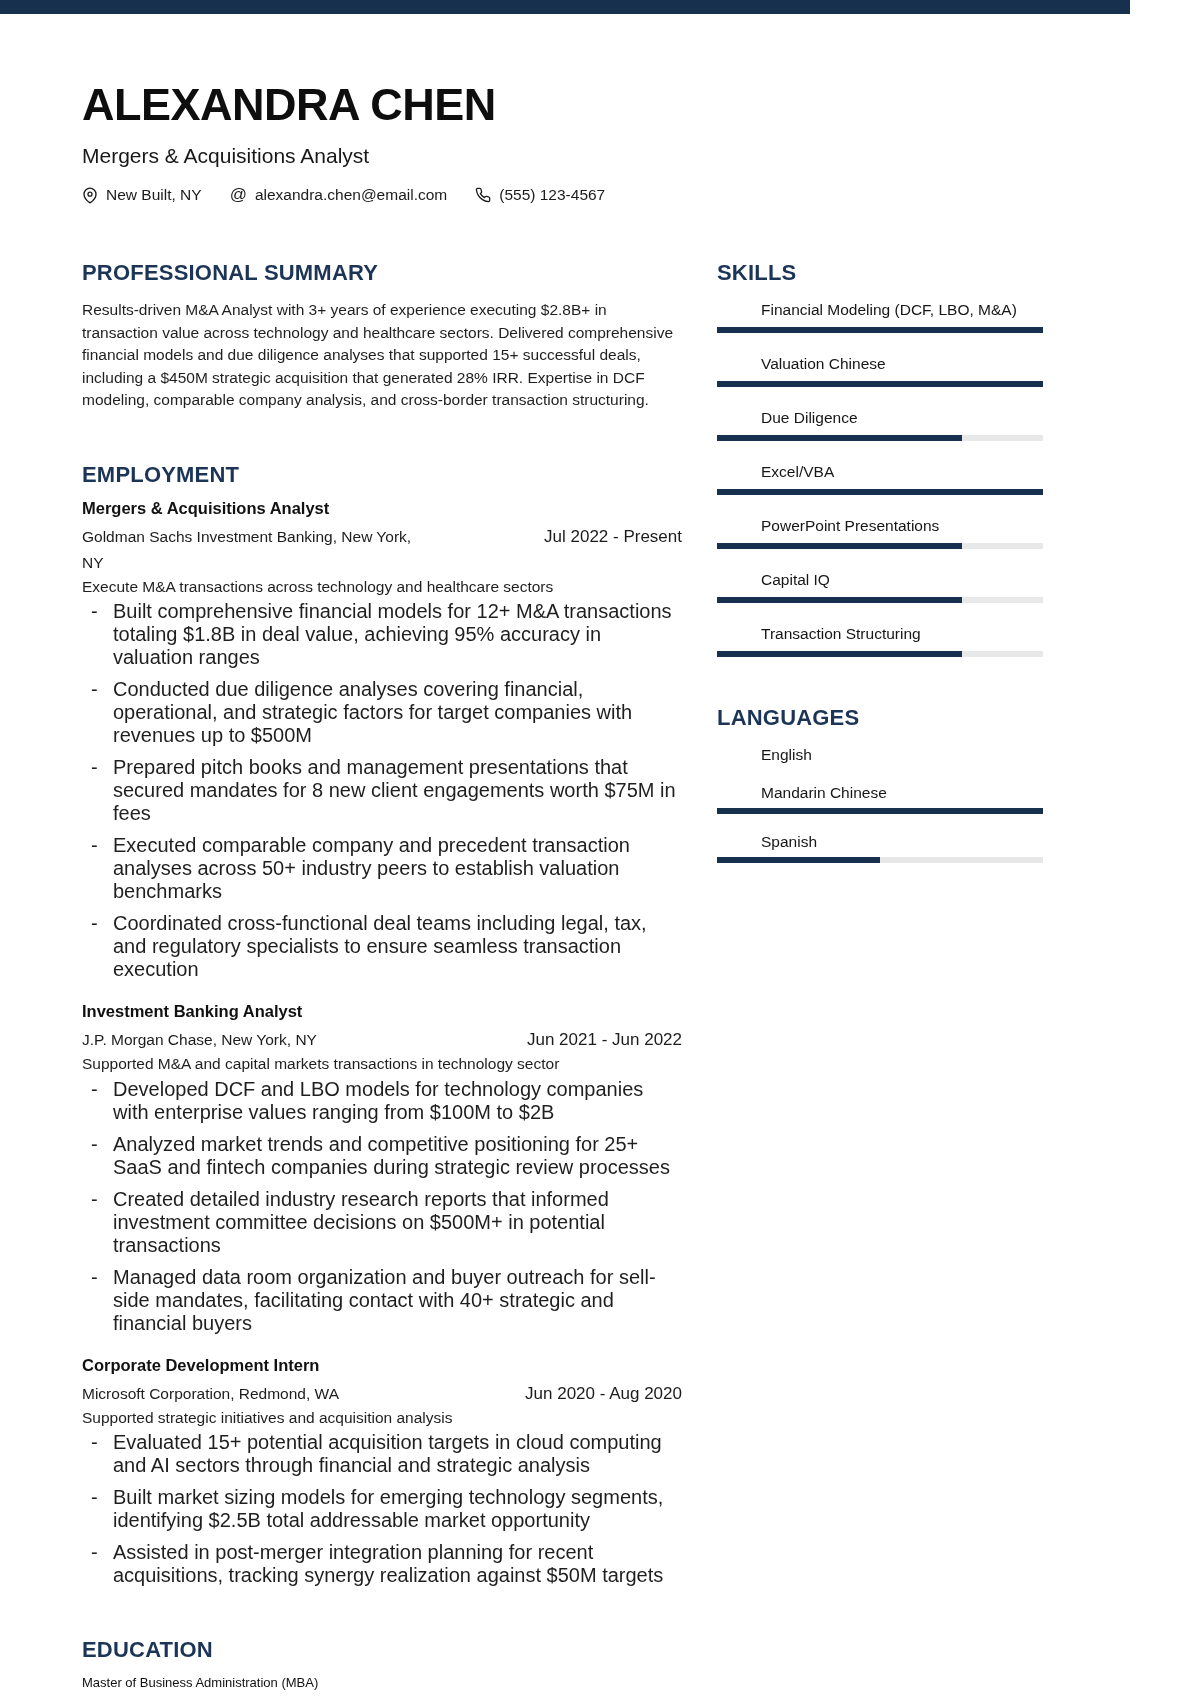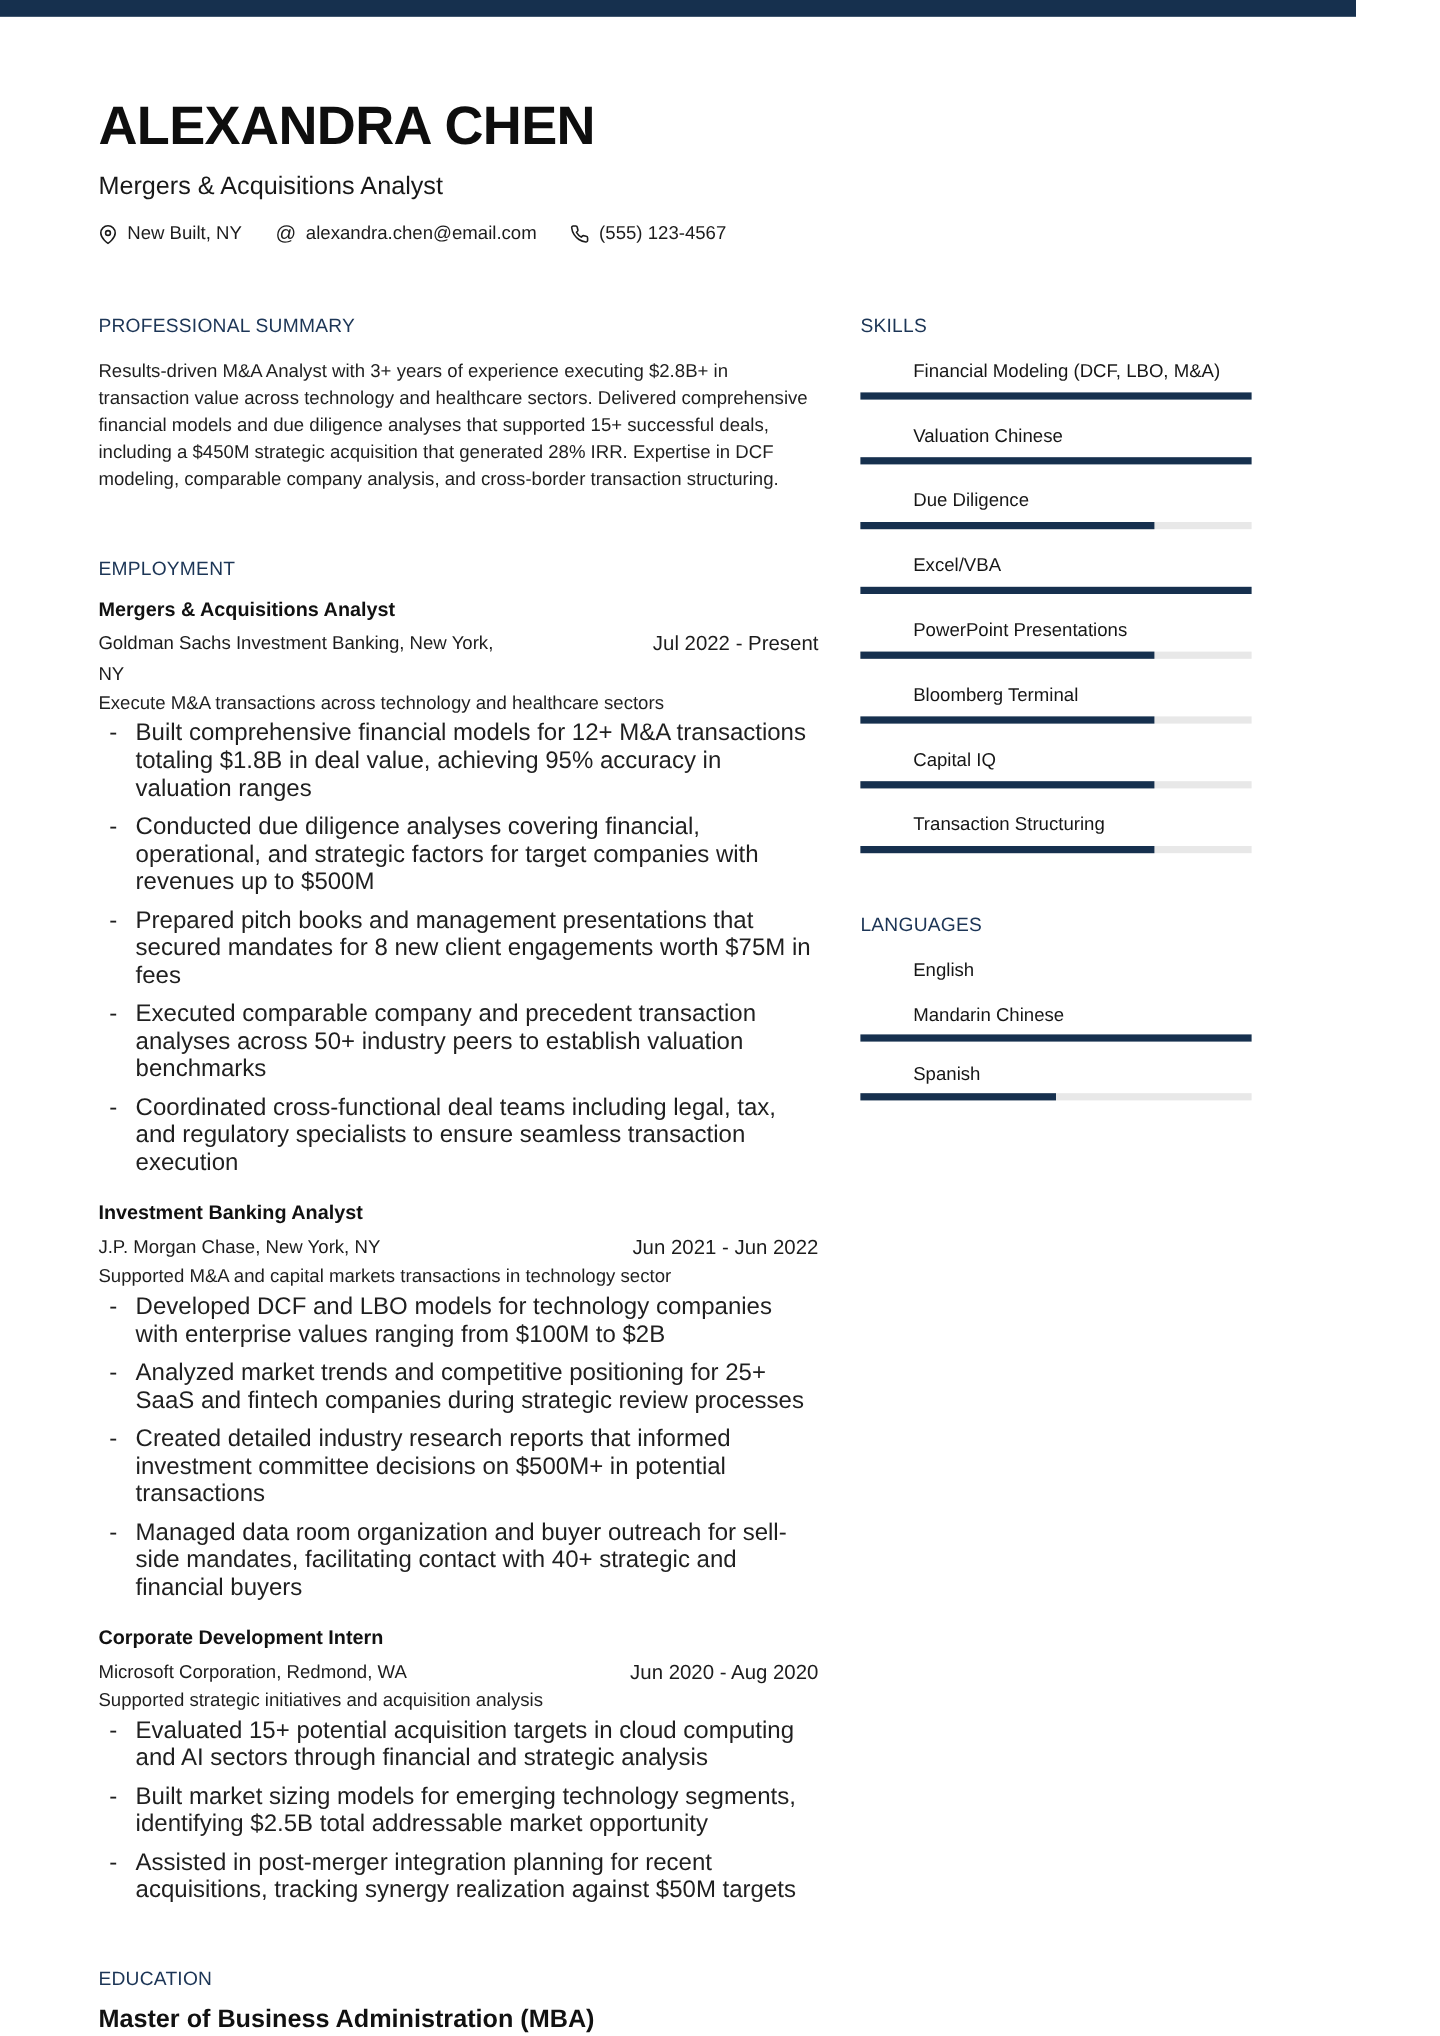--- a/index.html
+++ b/index.html
@@ -19,38 +19,38 @@
   .name{margin-top:66px;font-size:45px;line-height:50px;font-weight:700;letter-spacing:-0.5px;color:#0e0e0e;}
   .title{margin-top:12px;font-size:21px;line-height:28px;color:#181818;}
   .contact{margin-top:14px;display:flex;align-items:center;gap:28px;font-size:15.5px;line-height:22px;color:#1c1c1c;}
   .contact .item{display:flex;align-items:center;gap:8px;}
   .contact svg{display:block;}
   .at-glyph{font-size:17px;line-height:16px;font-weight:400;}
   
   .columns{margin-top:56px;display:flex;justify-content:space-between;align-items:flex-start;}
   .col-left{width:600px;}
   .col-right{width:326px;}
-  h2.sec{font-size:16px;line-height:22px;font-weight:400;letter-spacing:0.2px;color:var(--accent);}
+  h2.sec{font-size:22px;line-height:22px;font-weight:700;letter-spacing:0.2px;color:var(--accent);}
   
   .summary-text{margin-top:15px;font-size:15.5px;line-height:22.5px;color:var(--body);}
   
   .section-emp{margin-top:52px;}
   .job{margin-top:18px;}
   .job:first-of-type{margin-top:10px;}
   .job-title{font-size:16.5px;line-height:24px;font-weight:700;color:#111;}
   .job-row{margin-top:4px;display:flex;justify-content:space-between;align-items:flex-start;}
   .job-company{font-size:15.5px;line-height:26px;max-width:350px;color:#1c1c1c;}
   .job-dates{font-size:17px;line-height:26px;white-space:nowrap;color:#1c1c1c;}
   .job-summary{font-size:15.5px;line-height:22.5px;color:var(--body);}
   ul.bullets{list-style:none;margin-top:2px;}
   ul.bullets li{position:relative;padding-left:31px;font-size:20px;line-height:23px;margin-bottom:9px;color:var(--body);}
   ul.bullets li::before{content:"-";position:absolute;left:9px;top:0;}
   
   .section-edu{margin-top:52px;}
-  .edu-degree{margin-top:10px;font-size:21px;line-height:24px;font-weight:700;color:#111;}
+  .edu-degree{margin-top:10px;font-size:13px;line-height:24px;font-weight:400;color:#111;}
   
   .meter-list{margin-top:15px;}
   .meter-item{margin-bottom:20px;}
   .meter-label{font-size:15.5px;line-height:21px;margin-bottom:7px;color:#161616;margin-left:44px;}
   .meter-bar{width:100%;height:6px;background:var(--bar-track);}
   .meter-fill{height:100%;background:var(--bar-fill);}
   .section-lang{margin-top:50px;}
   .section-lang .meter-item{margin-bottom:17px;}
   .section-lang .meter-label{margin-bottom:5px;}
 </style>
@@ -190,26 +190,20 @@
     </div>
   </div>
 
   <div class="meter-item">
     <div class="meter-label">PowerPoint Presentations</div>
     <div class="meter-bar">
       <div class="meter-fill" style="width: 75%;"></div>
     </div>
   </div>
 
-  <div class="meter-item">
-    <div class="meter-label">Bloomberg Terminal</div>
-    <div class="meter-bar">
-      <div class="meter-fill" style="width: 75%;"></div>
-    </div>
-  </div>
 
   <div class="meter-item">
     <div class="meter-label">Capital IQ</div>
     <div class="meter-bar">
       <div class="meter-fill" style="width: 75%;"></div>
     </div>
   </div>
 
   <div class="meter-item">
     <div class="meter-label">Transaction Structuring</div>

